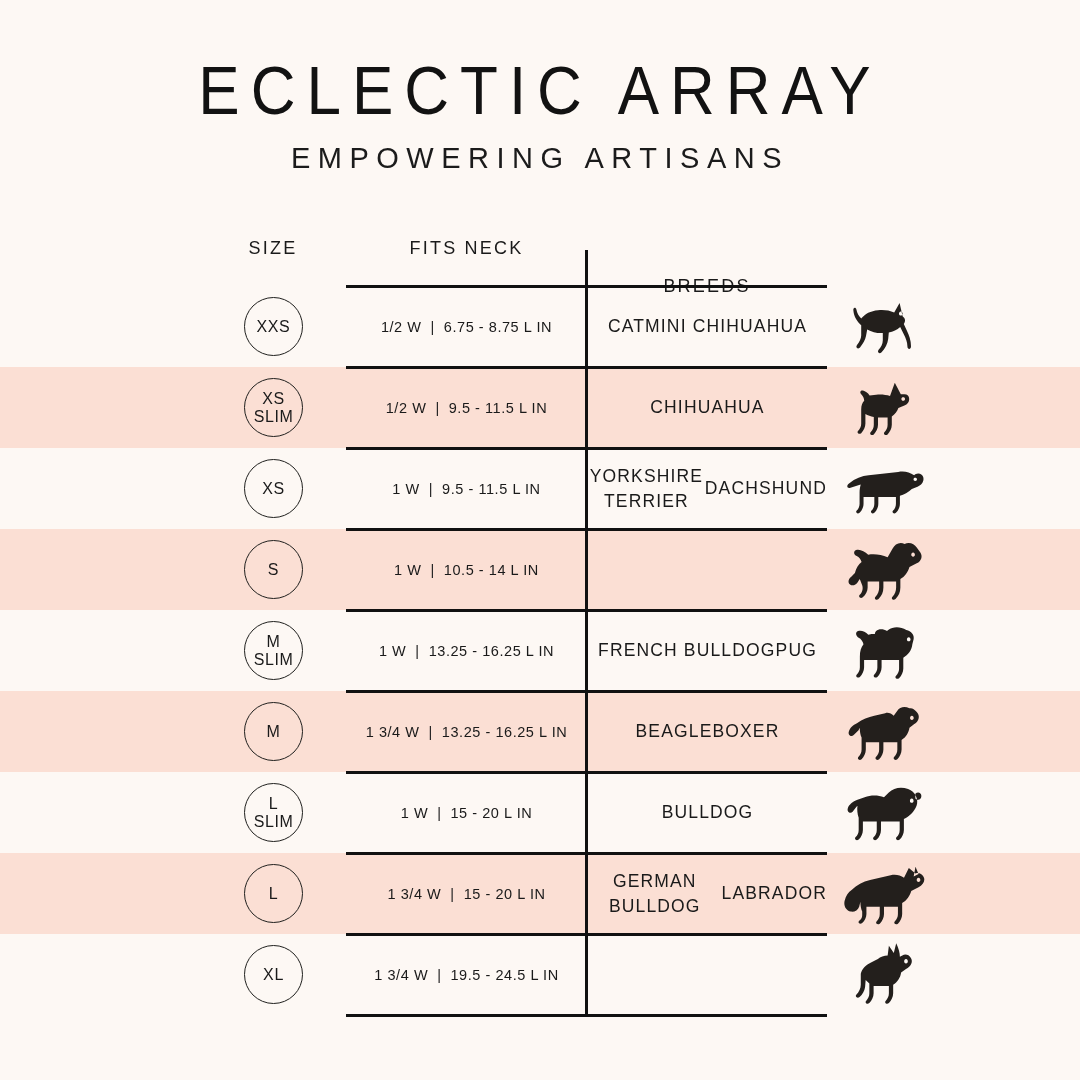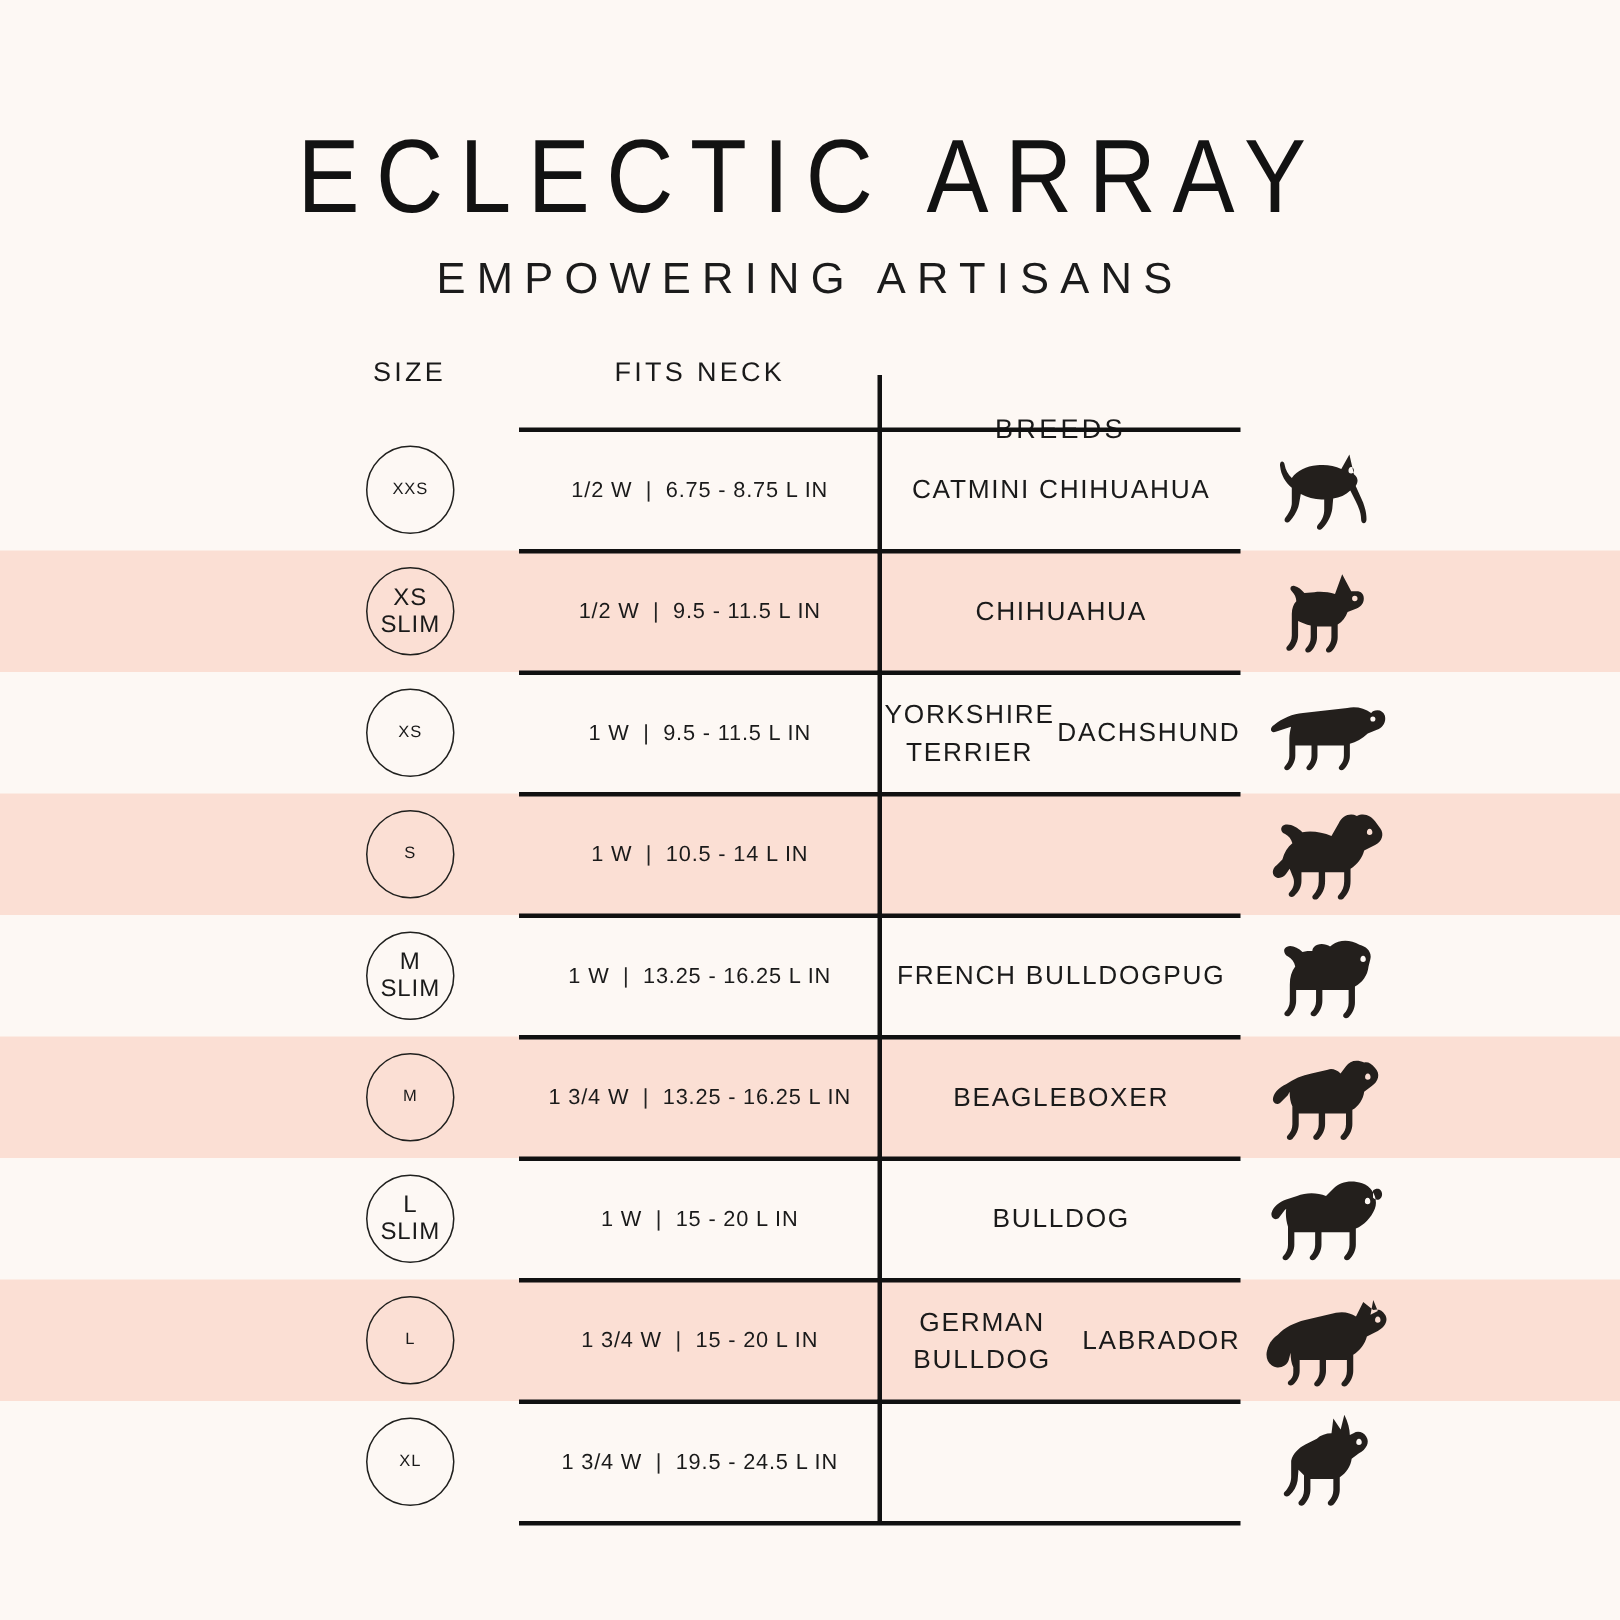--- a/index.html
+++ b/index.html
@@ -15,21 +15,20 @@
     overflow: hidden;
     position: relative;
   }
 
   
   .brand {
     position: absolute;
     top: 0; left: 0; right: 0;
     text-align: center;
     padding-top: 56px;
-    margin-top: 28px;
   }
   .brand-title {
     font-size: 62px;
     font-weight: 300;
     letter-spacing: 11px;
     line-height: 1.0;
     color: #121212;
     white-space: nowrap;
     transform: scaleY(1.12);
     transform-origin: center top;
@@ -135,21 +134,21 @@
     width: 59px;
     height: 59px;
     border: 1.6px solid #20201e;
     border-radius: 50%;
     display: flex;
     align-items: center;
     justify-content: center;
     box-sizing: border-box;
   }
   .size-label {
-    font-size: 11px;
+    font-size: 16px;
     letter-spacing: 0.6px;
     line-height: 1.12;
     text-align: center;
     font-weight: 400;
     white-space: pre-line;
   }
   .size-label.two {
     font-size: 16px;
   }
 

